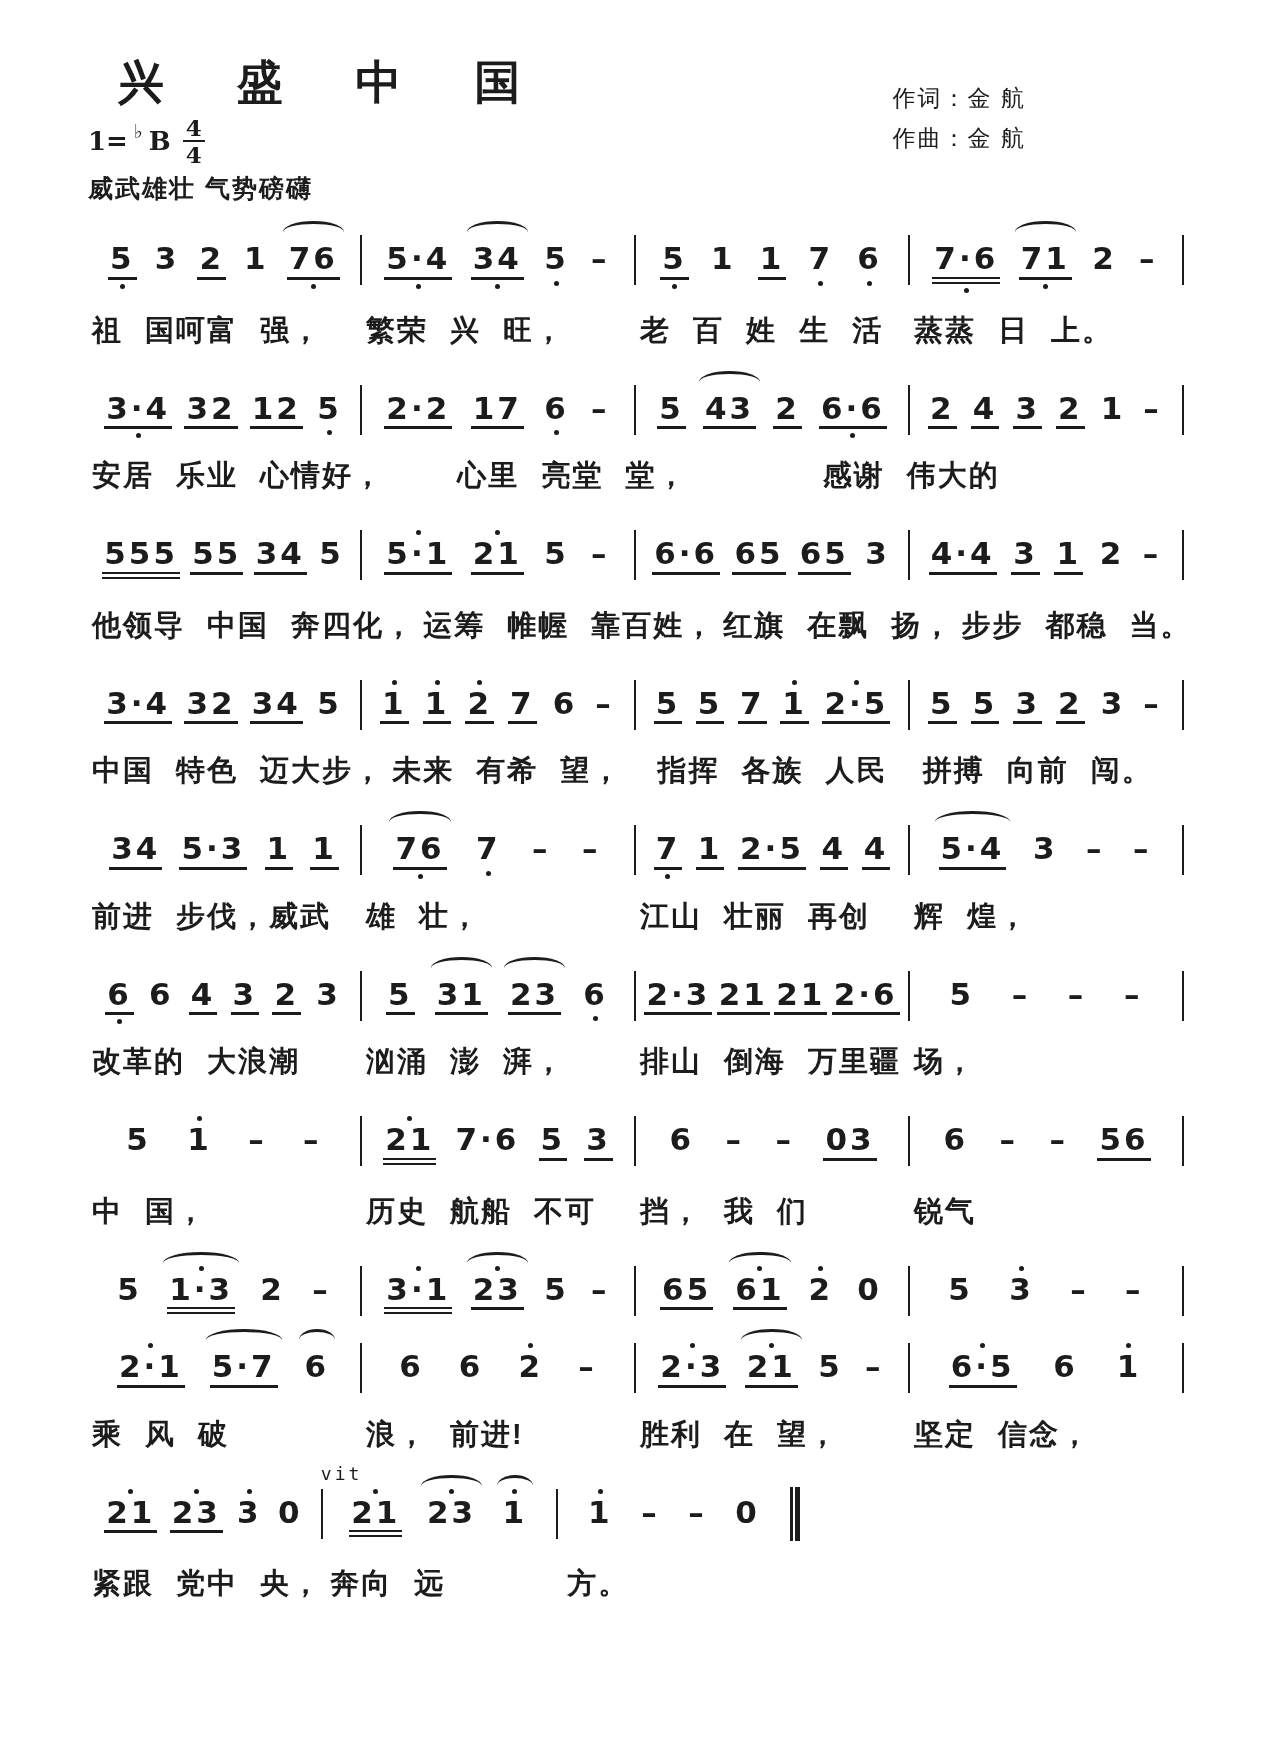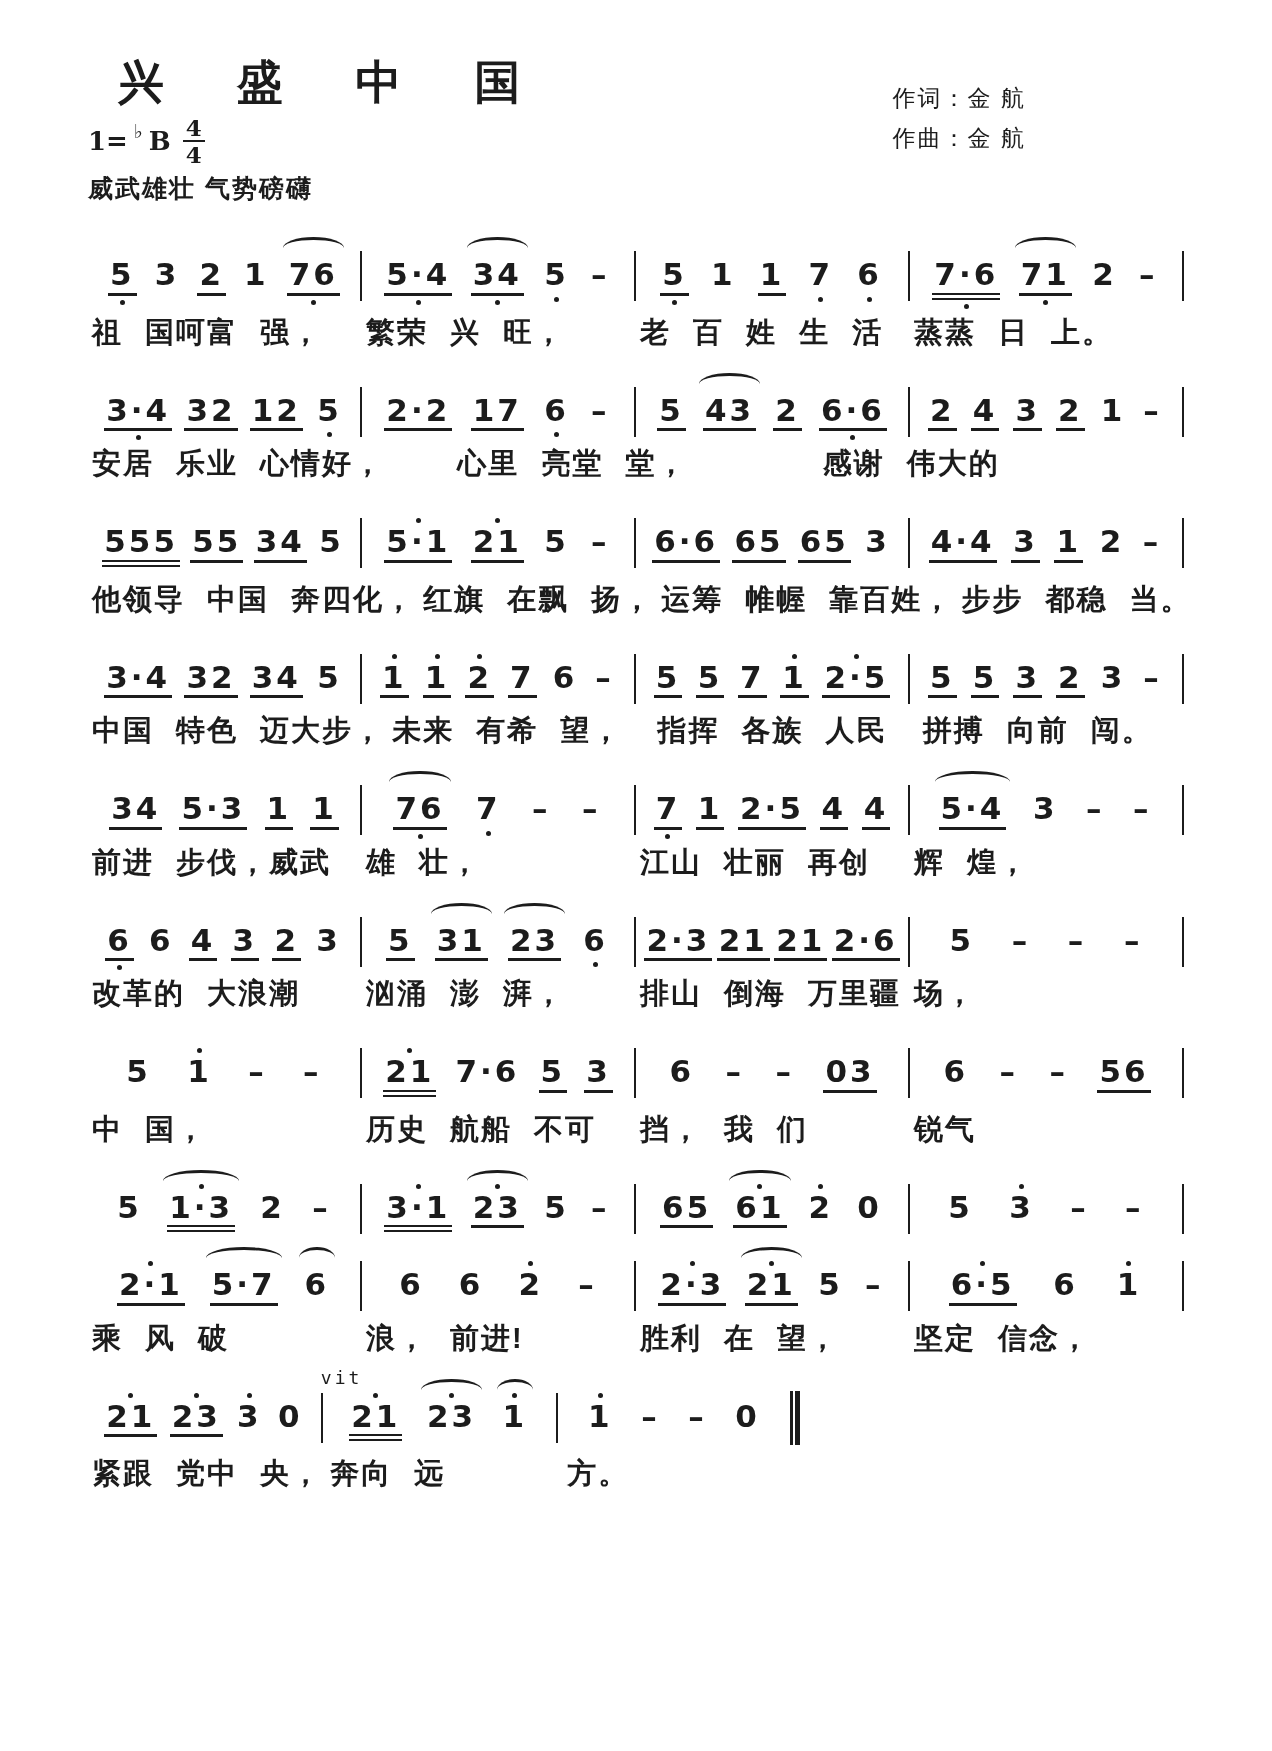--- a/index.html
+++ b/index.html
@@ -25,21 +25,21 @@
   .keysig {
     display:flex; align-items:center; gap:6px;
     font-size:26px; font-weight:bold; margin:2px 0 6px 0;
     font-family:"DejaVu Serif", serif;
   }
   .flat { font-size:19px; vertical-align:super; position:relative; top:-10px; }
   .frac { display:inline-flex; flex-direction:column; align-items:center;
           font-size:23px; line-height:1.0; margin-left:6px; font-weight:bold; }
   .frac .top { border-bottom:2px solid #1c1c1c; padding:0 3px 1px; }
   .frac .bot { padding-top:1px; }
-  .tempo { font-size:25px; font-weight:bold; letter-spacing:2px; margin-bottom:32px; }
+  .tempo { font-size:25px; font-weight:bold; letter-spacing:2px; margin-bottom:16px; }
   
   .system { margin-bottom:4px; }
   .notes-row { display:flex; align-items:flex-start; width:100%; }
   .measure { flex:1; display:flex; justify-content:space-evenly;
              align-items:flex-start; position:relative; padding:0 4px; }
   .bar { width:2px; background:#1c1c1c; height:50px; margin-top:14px; flex:none; }
   .bar.final { width:10px; background:transparent;
                border-left:3px solid #1c1c1c; border-right:5px solid #1c1c1c;
                height:54px; margin-top:12px; }
   .note { display:inline-flex; flex-direction:column; align-items:center;
@@ -50,21 +50,21 @@
   .slot-hi { height:9px; display:flex; align-items:center; }
   .slot-lo { height:11px; display:flex; align-items:flex-start; padding-top:4px; }
   .odot { width:5px; height:5px; border-radius:50%; background:#1c1c1c; }
   .num { font-size:31px; font-weight:bold; letter-spacing:3px; line-height:1.05;
          padding:0 2px 2px; font-family:"DejaVu Sans", sans-serif; }
   .num.u1 { border-bottom:3px solid #1c1c1c; }
   .num.u2 { border-bottom:7px double #1c1c1c; }
   .anno { position:absolute; top:-12px; left:-2px; font-size:18px;
           font-weight:normal; letter-spacing:3px;
           font-family:"DejaVu Sans Mono", monospace; }
-  .lyrics-row { display:flex; margin:2px 0 20px 0; width:100%; }
+  .lyrics-row { display:flex; margin:16px 0 20px 0; width:100%; }
   .lyr { flex:1; font-size:29px; font-weight:600; letter-spacing:2px;
          word-spacing:12px; white-space:nowrap; padding:0 4px;
          font-family:"Liberation Sans", sans-serif; }
 </style>
 </head>
 <body>
 
 <div class="page">
   <div class="head">
     <div class="title">兴 盛 中 国</div>
@@ -439,22 +439,22 @@
             <div class="note">
               <div class="slot-hi"></div>
               <div class="num">–</div>
               <div class="slot-lo"></div>
             </div>
           </div>
           <div class="bar"></div>
         </div>
         <div class="lyrics-row">
           <div class="lyr">他领导 中国 奔四化，</div>
+          <div class="lyr">运筹 帷幄 靠百姓，</div>
           <div class="lyr">红旗 在飘 扬，</div>
-          <div class="lyr">运筹 帷幄 靠百姓，</div>
           <div class="lyr">步步 都稳 当。</div>
         </div>
       </div>
       <div class="system">
         <div class="notes-row">
           <div class="measure">
             <div class="note">
               <div class="slot-hi"></div>
               <div class="num u1">3·4</div>
               <div class="slot-lo"></div>

